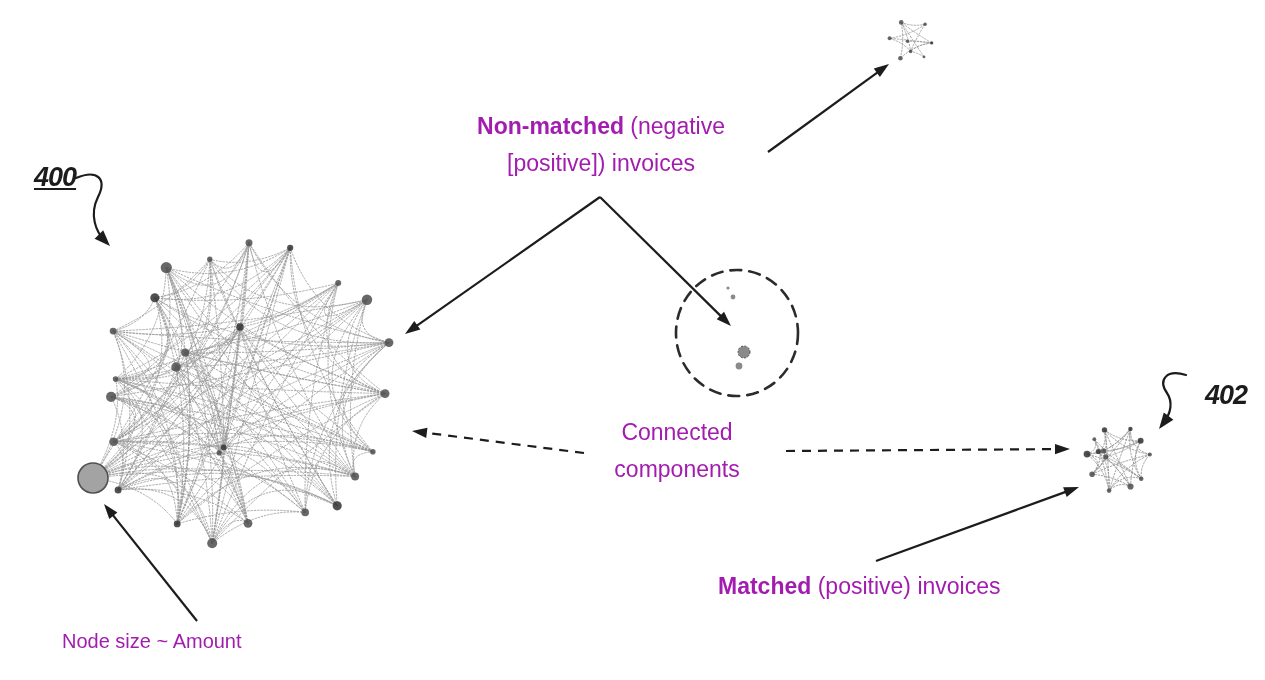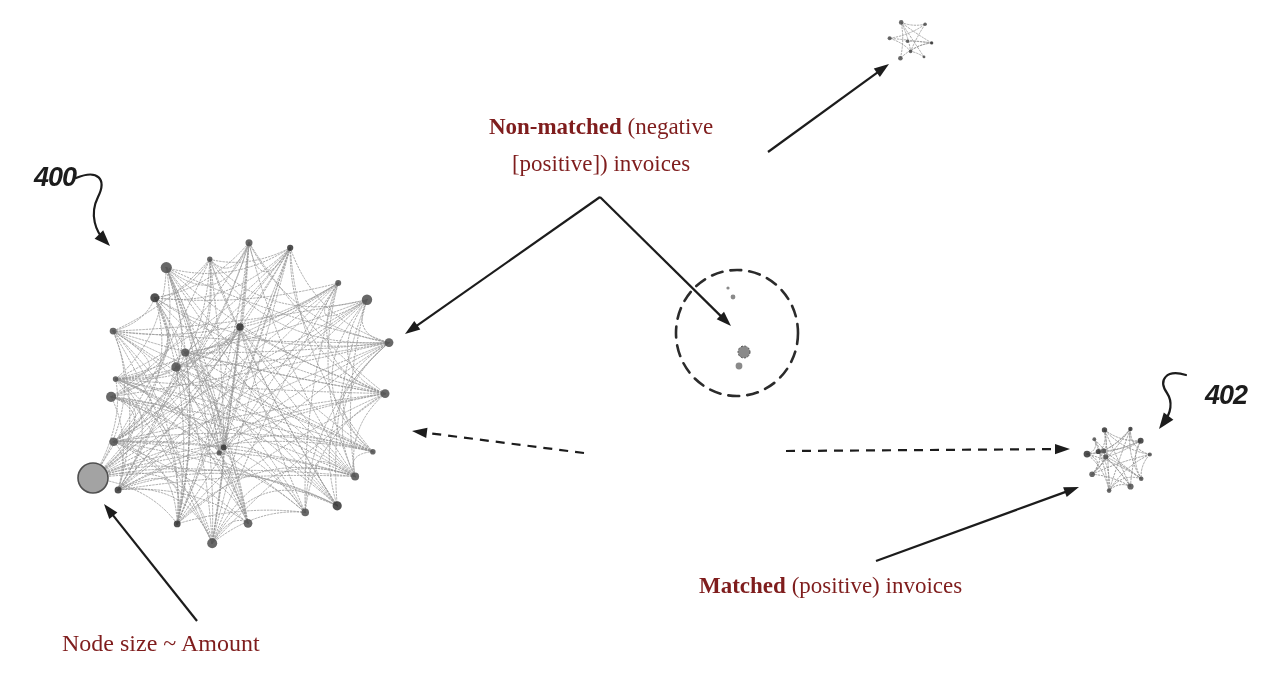--- a/index.html
+++ b/index.html
@@ -1,26 +1,26 @@
 <!DOCTYPE html>
 <html><head>
 <meta charset="utf-8">
 <style>
   html,body{margin:0;padding:0;background:#ffffff;}
   #stage{position:relative;width:1265px;height:680px;background:#ffffff;overflow:hidden;
          font-family:"Liberation Sans",sans-serif;color:#1c1c1c;}
   #fig-svg{position:absolute;left:0;top:0;}
-  .lbl{position:absolute;color:#7f1d1d;white-space:nowrap;font-family:Liberation Serif, serif;}
+  .lbl{position:absolute;color:#a21caf;white-space:nowrap;}
   .lbl .b{font-weight:bold;}
   #lbl-non-matched{left:440px;top:108px;width:322px;text-align:center;font-size:23px;line-height:37px;white-space:normal;}
   #lbl-connected{left:570px;top:414px;width:214px;text-align:center;font-size:23px;line-height:37px;white-space:normal;}
-  #lbl-matched{left:699px;top:573px;font-size:23px;}
-  #lbl-node-size{left:62px;top:630px;font-size:24px;}
+  #lbl-matched{left:718px;top:573px;font-size:23px;}
+  #lbl-node-size{left:62px;top:630px;font-size:20px;}
   .refnum{position:absolute;font-size:27px;font-weight:bold;font-style:italic;letter-spacing:-1px;}
-  #ref-400{left:34px;top:162px;}
+  #ref-400{left:34px;top:162px;text-decoration:underline;}
   #ref-402{left:1205px;top:380px;}
 </style>
 </head>
 <body>
 
 <div id="stage">
 
   <svg id="fig-svg" width="1265" height="680" viewBox="0 0 1265 680">
       <g>
         <g stroke="#8c8c8c" stroke-width="0.8" fill="none" stroke-dasharray="1.6 1.7" stroke-linecap="round" opacity="0.9">
@@ -399,17 +399,21 @@
 
   <div class="refnum" id="ref-400">400</div>
 
   <div class="refnum" id="ref-402">402</div>
 
   <div class="lbl" id="lbl-non-matched">
     <div><span class="b">Non-matched</span><span> (negative</span></div>
     <div>[positive]) invoices</div>
   </div>
 
+  <div class="lbl" id="lbl-connected">
+    <div>Connected</div>
+    <div>components</div>
+  </div>
 
   <div class="lbl" id="lbl-matched"><span class="b">Matched</span><span> (positive) invoices</span></div>
 
   <div class="lbl" id="lbl-node-size">Node size ~ Amount</div>
 </div>
 
 </body></html>

